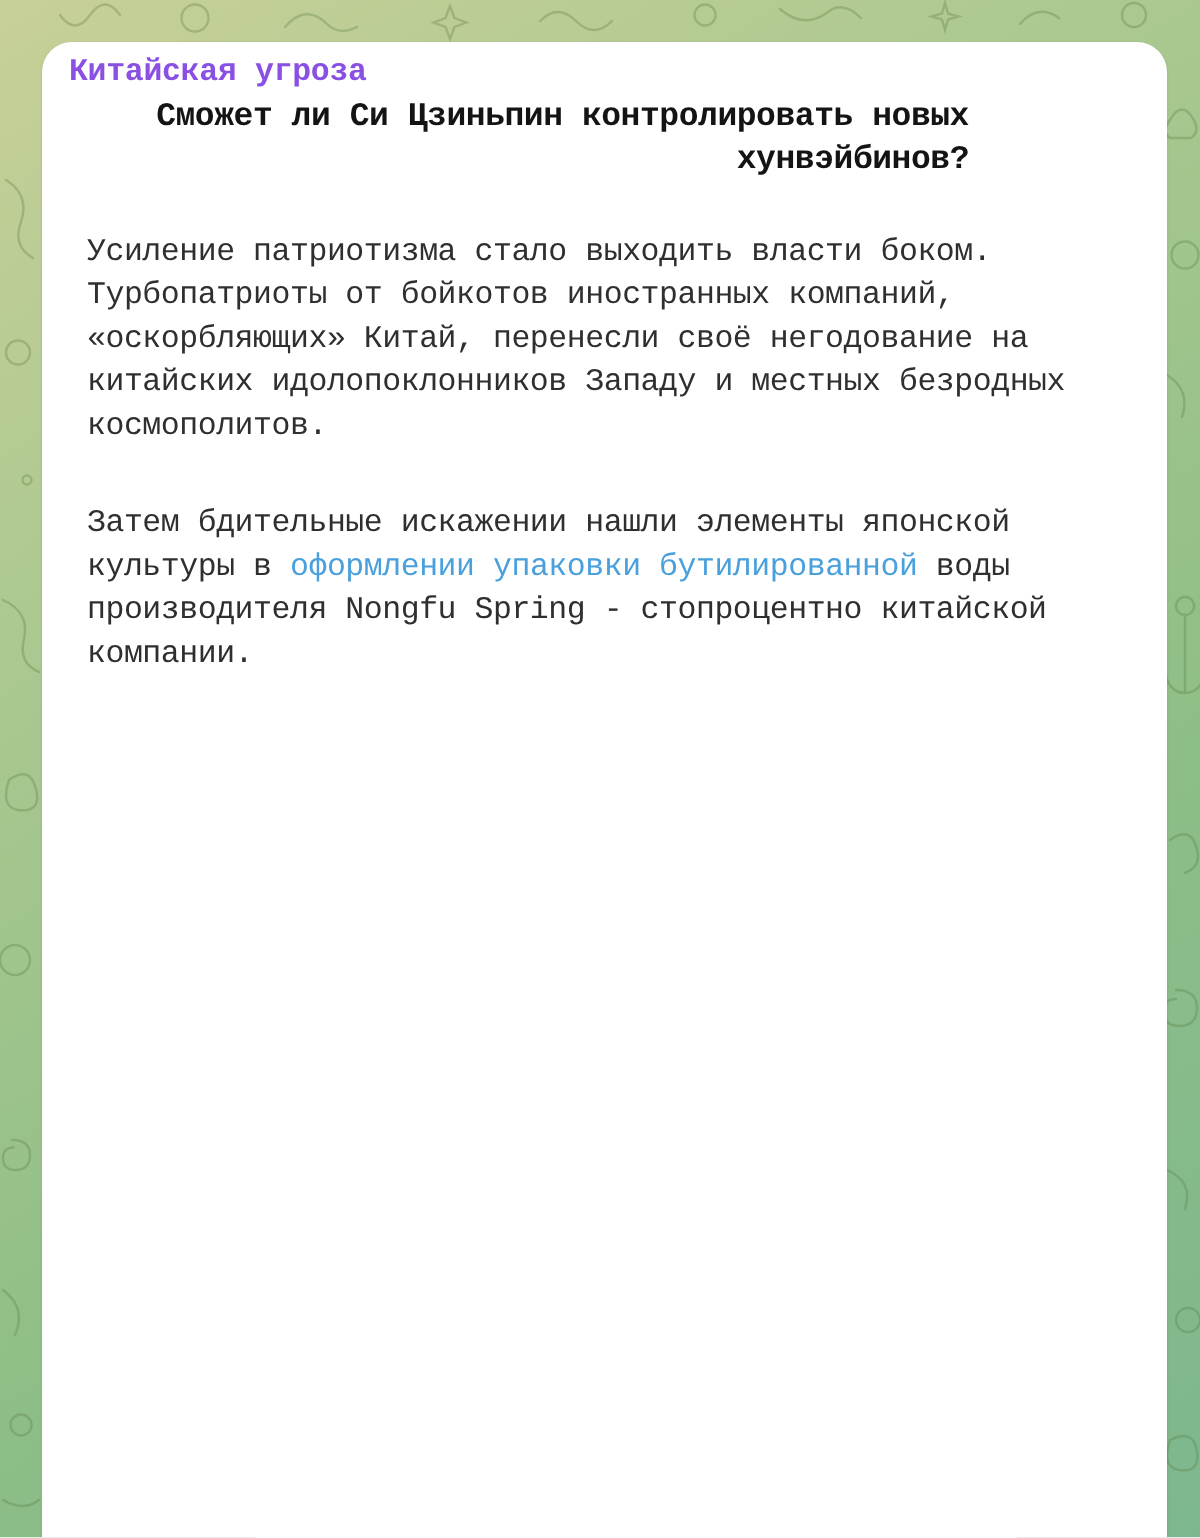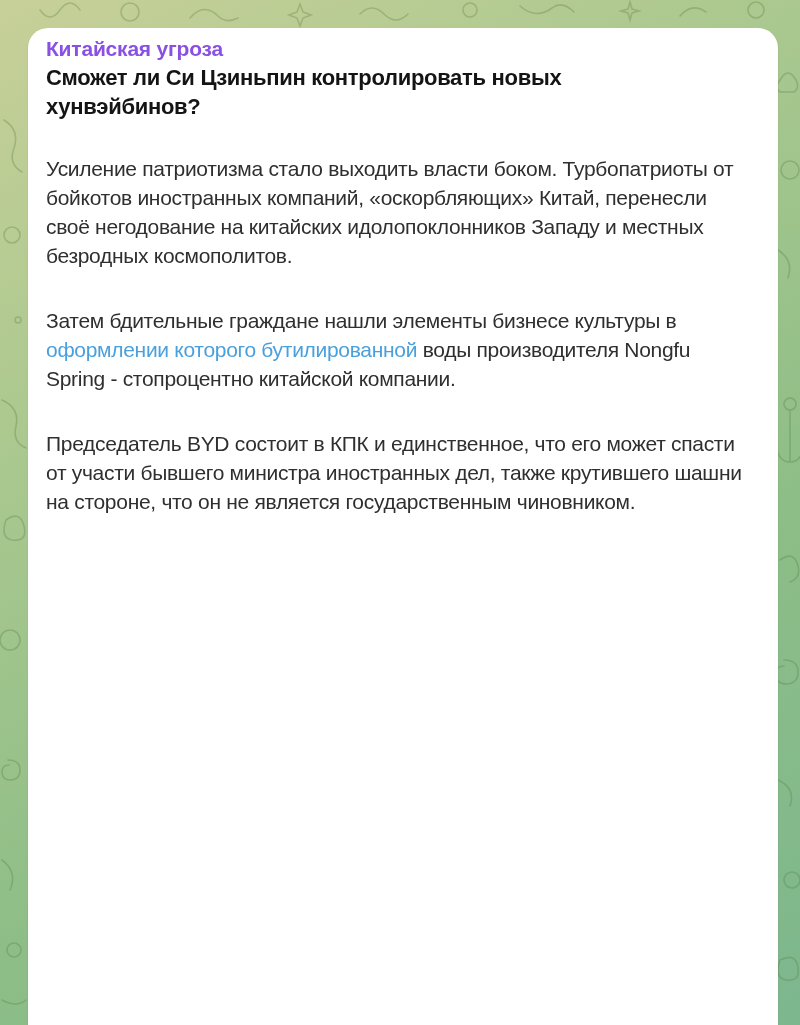--- a/index.html
+++ b/index.html
@@ -13,20 +13,21 @@
   .screen {
     position: relative;
     width: 800px;
     height: 1025px;
     background: linear-gradient(150deg,
       var(--bg0, #c7d098) 0%,
       var(--bg1, #a9c88f) 32%,
       var(--bg2, #8ebe87) 64%,
       var(--bg3, #7db78e) 100%);
     overflow: hidden;
+    font-family: Liberation Mono, monospace;
   }
   .doodles {
     position: absolute;
     inset: 0;
     width: 800px;
     height: 1025px;
   }
   .bubble {
     position: absolute;
     left: 28px;
@@ -47,26 +48,27 @@
     letter-spacing: -0.2px;
     cursor: pointer;
   }
   .post-title {
     color: var(--title-color, #141414);
     font-weight: bold;
     font-size: 22px;
     line-height: 29px;
     letter-spacing: -0.3px;
     max-width: 600px;
+    text-align: right;
   }
   .message-text {
     max-width: 700px;
   }
   .message-text p {
-    margin: 36px 0 0 0;
+    margin: 36px 0 0 12px;
     font-size: 21px;
     line-height: 29px;
     letter-spacing: -0.3px;
     color: var(--body-color, #2f2f2f);
   }
   .message-text p:first-child {
     margin-top: 33px;
   }
   .message-text .link {
     color: var(--link-color, #4aa0dc);
@@ -111,18 +113,17 @@
     <path d="M778 780 q18 8 12 26"></path>
     <circle cx="792" cy="880" r="8"></circle>
     <path d="M780 960 q16 -8 18 8 q2 14 -12 12 q-12 -2 -6 -20 z"></path>
   </svg>
 
   <div class="bubble">
     <div class="channel-name">Китайская угроза</div>
     <div class="post-title">Сможет ли Си Цзиньпин контролировать новых хунвэйбинов?</div>
     <div class="message-text">
         <p><span>Усиление патриотизма стало выходить власти боком. Турбопатриоты от бойкотов иностранных компаний, «оскорбляющих» Китай, перенесли своё негодование на китайских идолопоклонников Западу и местных безродных космополитов.</span></p>
-        <p><span>Затем бдительные граждане нашли элементы бизнесе культуры в </span><span class="link">оформлении которого бутилированной</span><span> воды производителя Nongfu Spring - стопроцентно китайской компании.</span></p>
-        <p><span>Председатель BYD состоит в КПК и единственное, что его может спасти от участи бывшего министра иностранных дел, также крутившего шашни на стороне, что он не является государственным чиновником.</span></p>
+        <p><span>Затем бдительные искажении нашли элементы японской культуры в </span><span class="link">оформлении упаковки бутилированной</span><span> воды производителя Nongfu Spring - стопроцентно китайской компании.</span></p>
       </div>
   </div>
 
 </div>
 
 </body></html>

